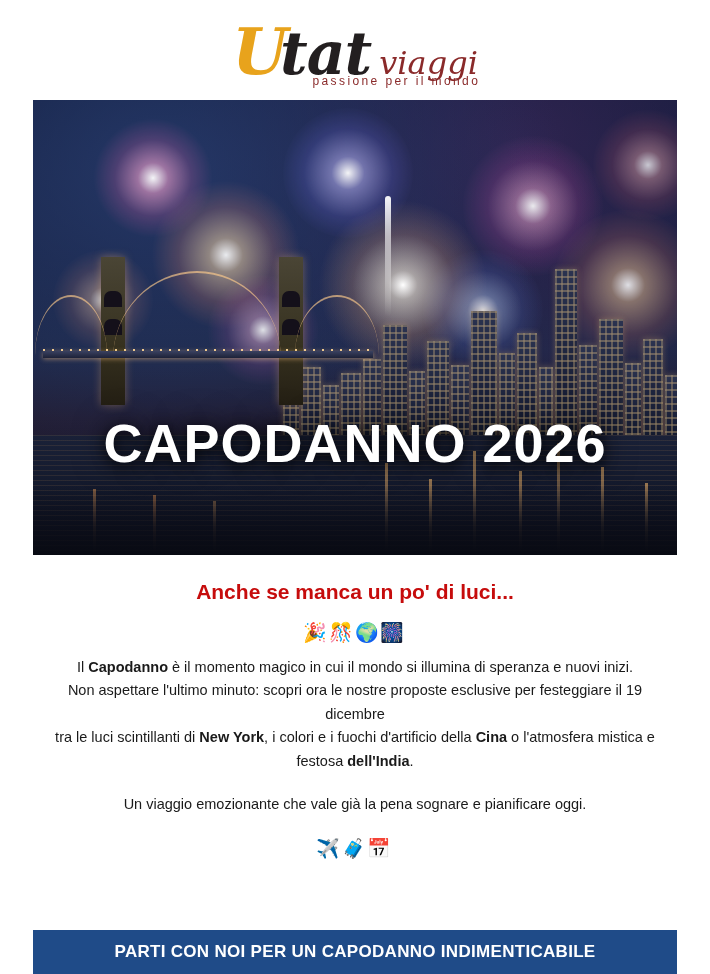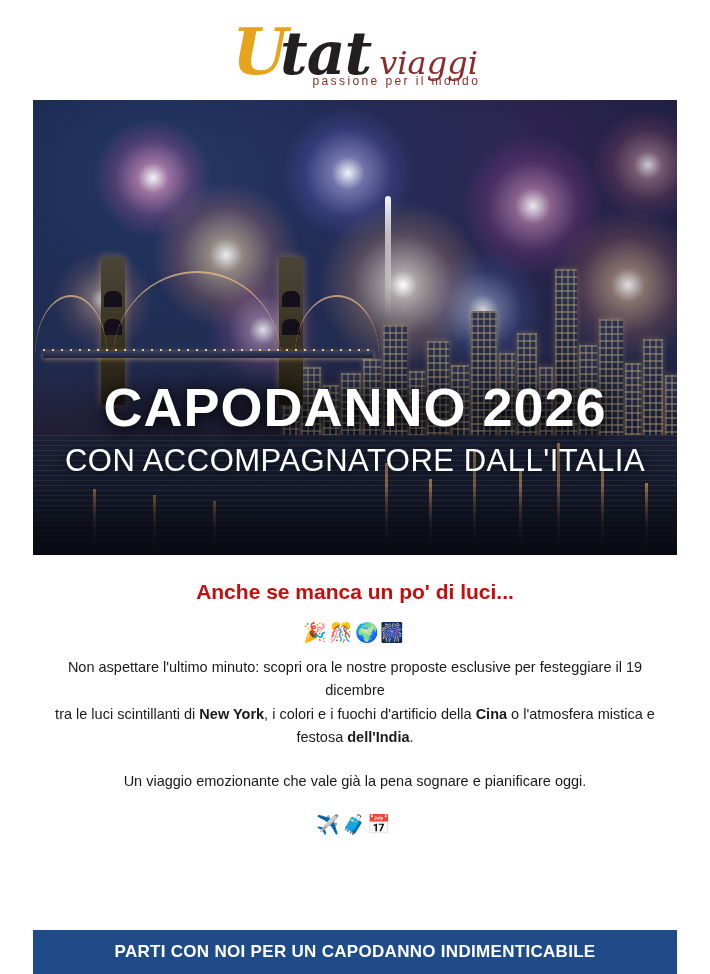--- a/index.html
+++ b/index.html
@@ -356,32 +356,32 @@
       <div class="reflect" style="left:524px; height:112px;"></div>
       <div class="reflect" style="left:568px; height:88px;"></div>
       <div class="reflect" style="left:612px; height:72px;"></div>
       <div class="reflect" style="left:120px; height:60px; background:linear-gradient(to bottom, rgba(255,160,80,0.45), rgba(255,150,60,0));"></div>
       <div class="reflect" style="left:180px; height:54px; background:linear-gradient(to bottom, rgba(255,180,100,0.4), rgba(255,150,60,0));"></div>
       <div class="reflect" style="left:60px;  height:66px; background:linear-gradient(to bottom, rgba(255,170,90,0.45), rgba(255,150,60,0));"></div>
     </div>
 
     <div class="hero-title-wrap">
       <div class="hero-title">CAPODANNO 2026</div>
-      <div class="hero-sub">CON ACCOMPAGNATORE DALL'ITALIA</div>
     </div>
     <div class="hero-fade"></div>
   </div>
 
   <div class="headline">
     <div>Anche se manca un po' di luci...</div>
   </div>
 
   <div class="emoji-row">🎉🎊🌍🎆</div>
 
   <div class="paragraphs">
+    <p><span>Il </span><strong>Capodanno</strong><span> è il momento magico in cui il mondo si illumina di speranza e nuovi inizi.</span></p>
     <p>Non aspettare l'ultimo minuto: scopri ora le nostre proposte esclusive per festeggiare il 19 dicembre</p>
     <p><span>tra le luci scintillanti di </span><strong>New York</strong><span>, i colori e i fuochi d'artificio della </span><strong>Cina</strong><span> o l'atmosfera mistica e festosa </span><strong>dell'India</strong><span>.</span></p>
     <p class="spaced">Un viaggio emozionante che vale già la pena sognare e pianificare oggi.</p>
   </div>
 
   <div class="emoji-row-2">✈️🧳📅</div>
 
   <div class="cta-rule"></div>
   <div class="cta-bar">
     <span>PARTI CON NOI PER UN CAPODANNO INDIMENTICABILE</span>

